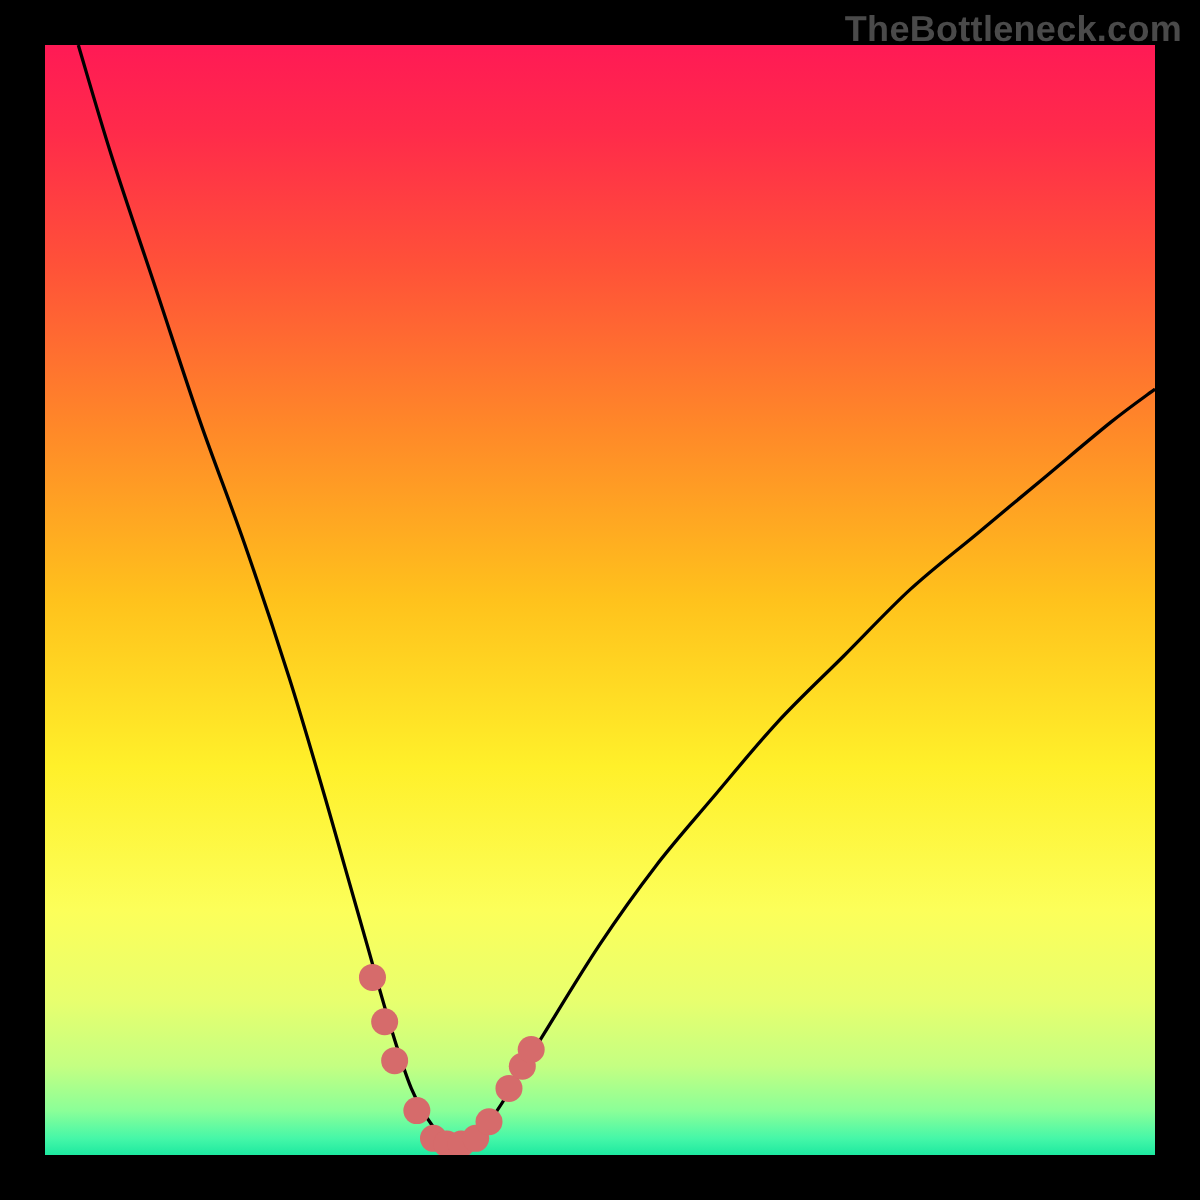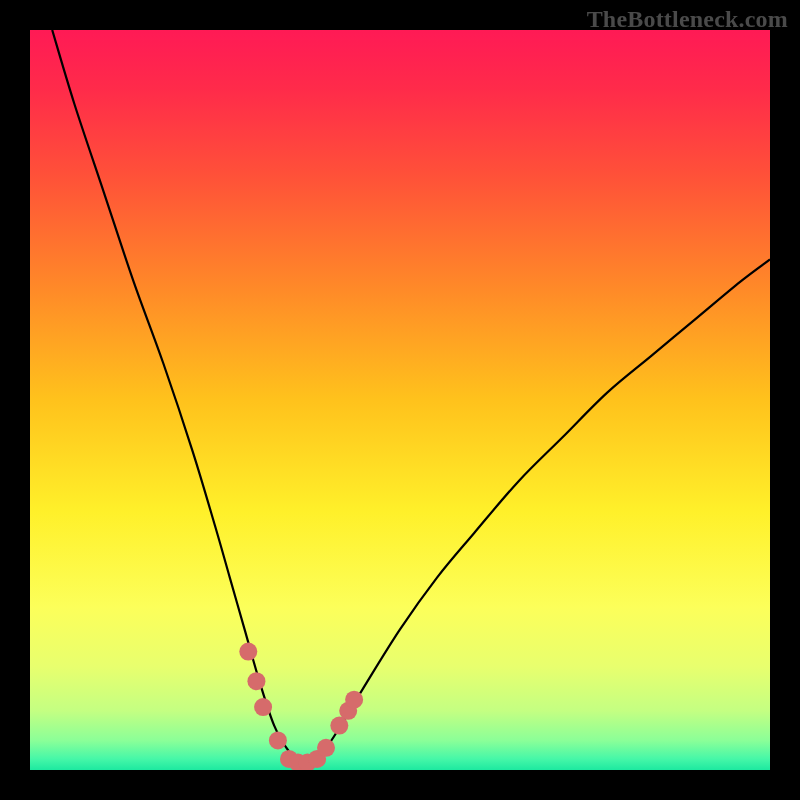--- a/index.html
+++ b/index.html
@@ -9,21 +9,20 @@
     height: 800px;
     background: #000;
     overflow: hidden;
     font-family: Arial, Helvetica, sans-serif;
   }
   .frame {
     position: absolute;
     left: 0; top: 0;
     width: 800px; height: 800px;
     background: #000;
-    font-family: Liberation Serif, serif;
   }
   .plot {
     position: absolute;
     left: 30px;
     top: 30px;
     width: 740px;
     height: 740px;
     overflow: hidden;
   }
   .watermark {

